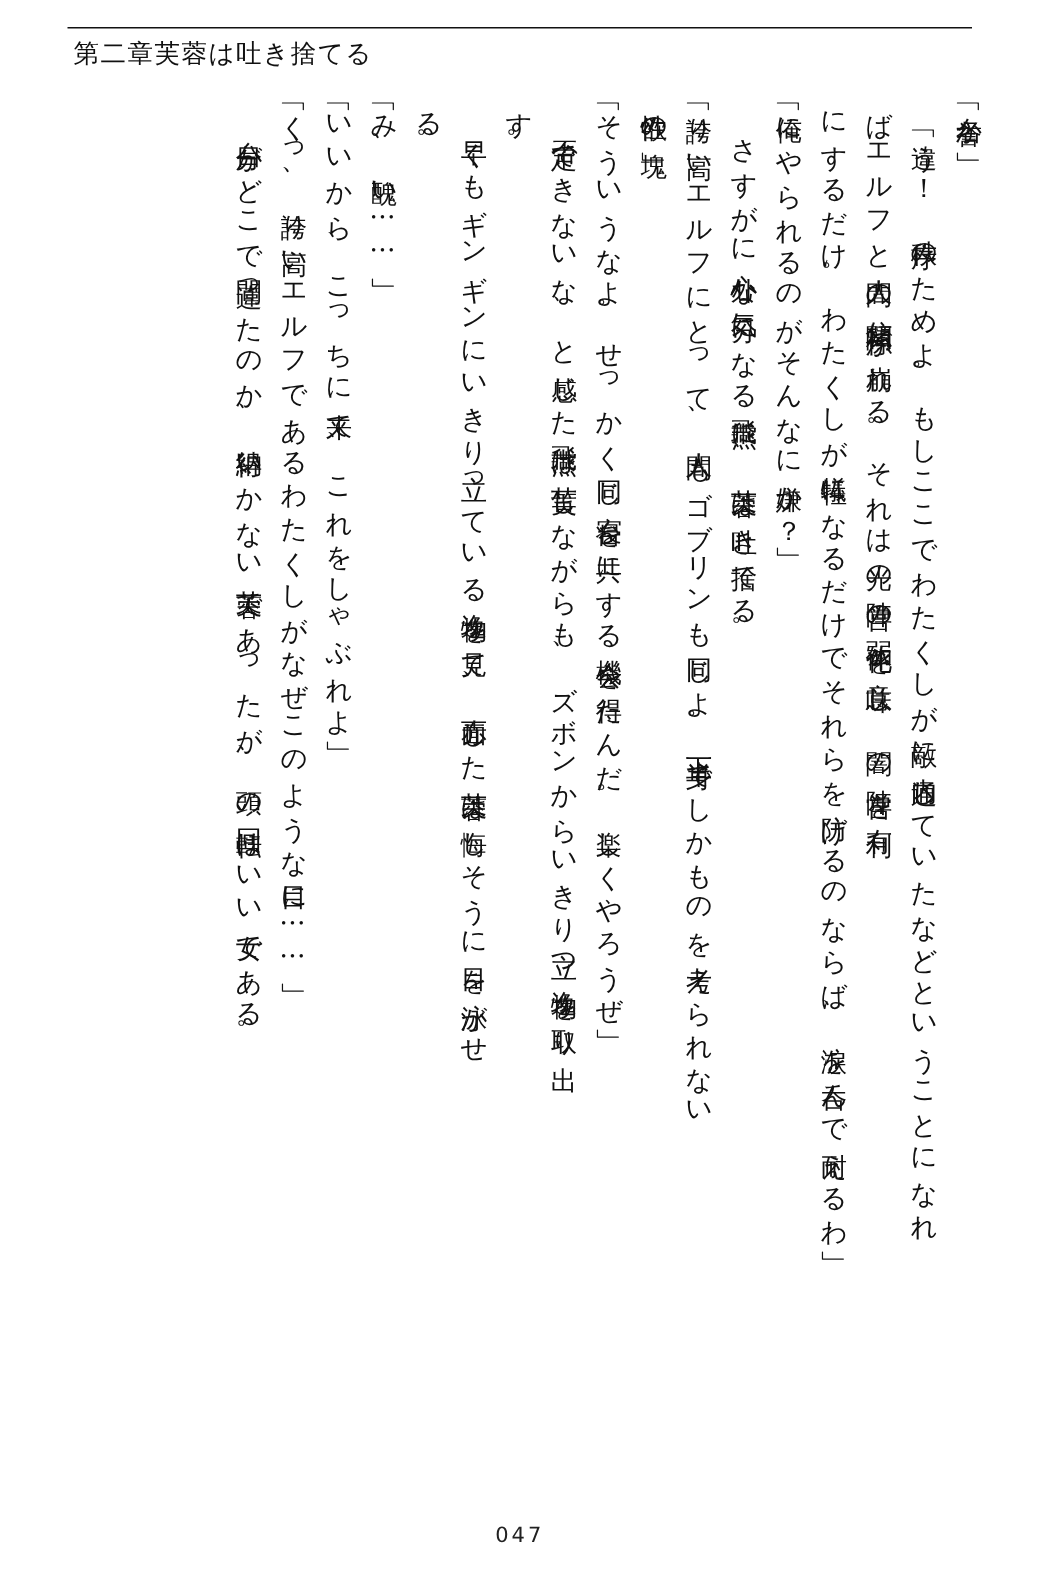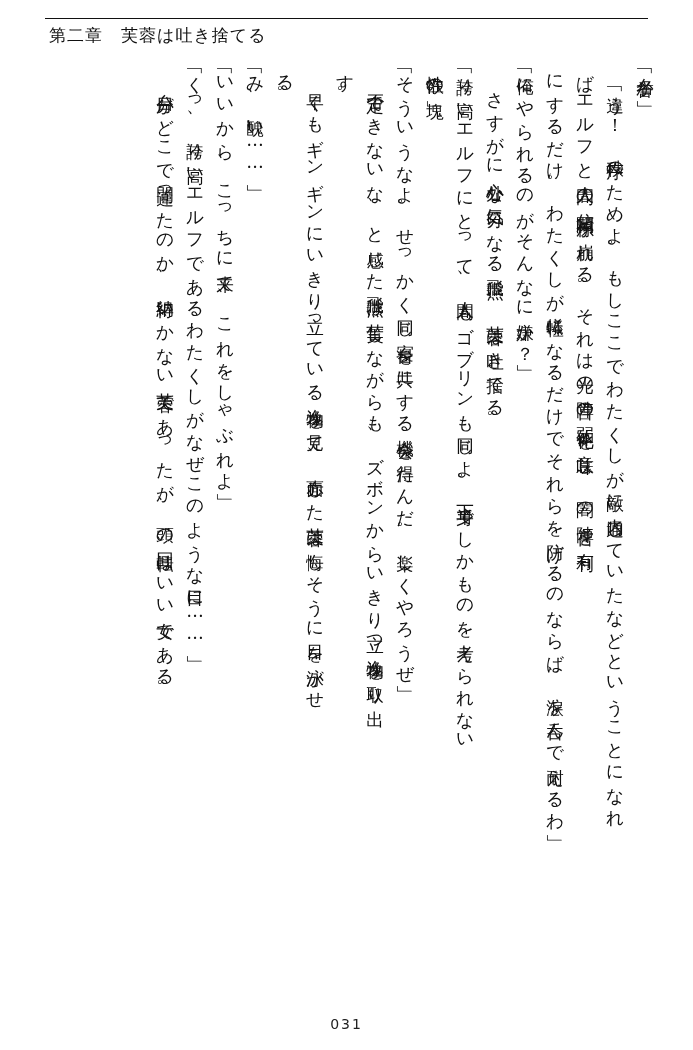--- a/index.html
+++ b/index.html
@@ -43,21 +43,20 @@
   .header-title {
     position: absolute;
     left: 4px;
     top: 6px;
     font-size: 17px;
     letter-spacing: 1px;
     white-space: nowrap;
     font-family: "DejaVu Serif", "Liberation Serif", serif;
   }
   .header-title .chap {
-    margin-right: 18px;
   }
 
   
   .body-area {
     position: absolute;
     top: 62px;
     left: 40px;
     width: 613px;
     height: 930px;
     display: flex;
@@ -121,15 +120,15 @@
     <div class="vline indent-1">否定できないな、と感じた飛燕は苦笑しながらも、ズボンからいきり立つ逸物を取り出</div>
     <div class="vline">す。</div>
     <div class="vline indent-1">早くもギンギンにいきり立っている逸物を見て、赤面した芙蓉は悔しそうに目を泳がせ</div>
     <div class="vline">る。</div>
     <div class="vline">「み、醜い……」</div>
     <div class="vline">「いいから、こっちに来て、これをしゃぶれよ」</div>
     <div class="vline">「くっ、誇り高いエルフであるわたくしがなぜこのような目に……」</div>
     <div class="vline indent-1">自分がどこで間違ったのか、納得いかない芙蓉であったが、頭の回転はいい女である。</div>
   </div>
 
-  <div class="page-number">031</div>
+  <div class="page-number">047</div>
 
 </div>
 
 </body></html>

